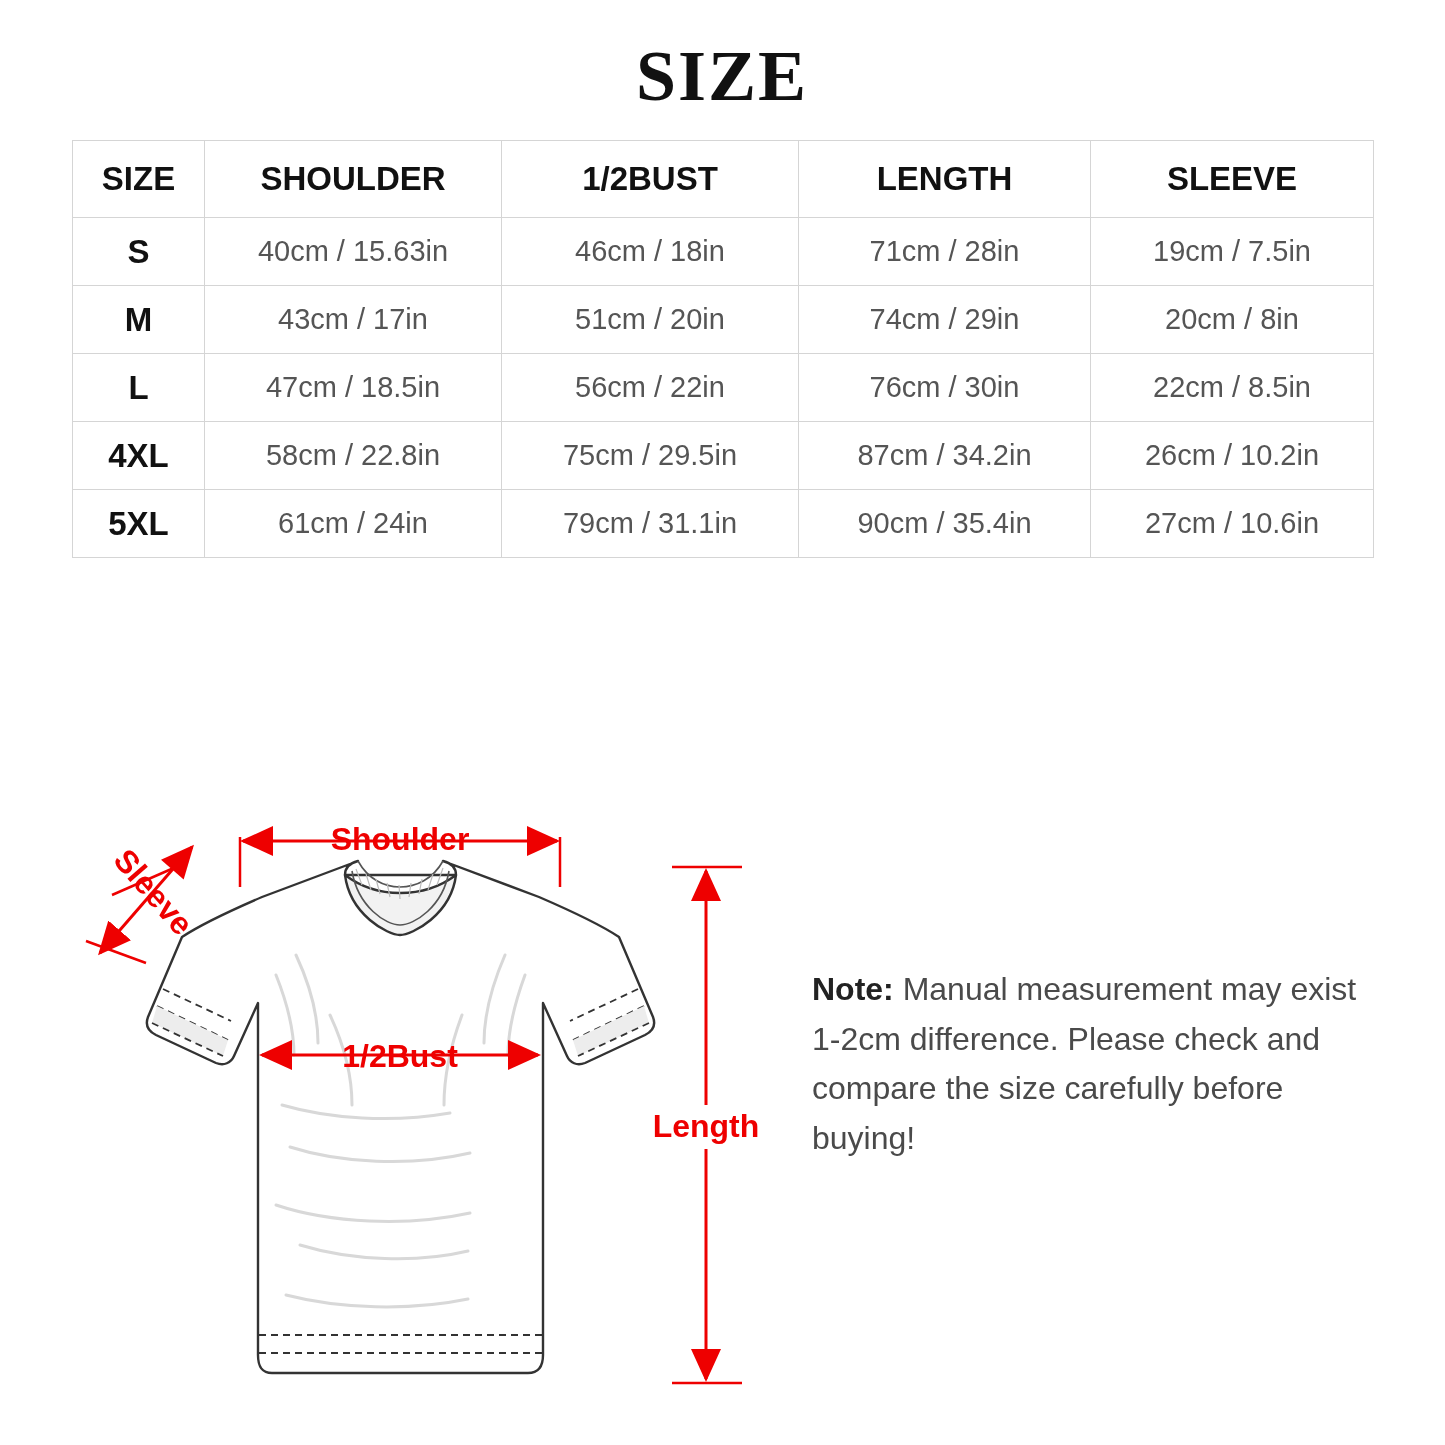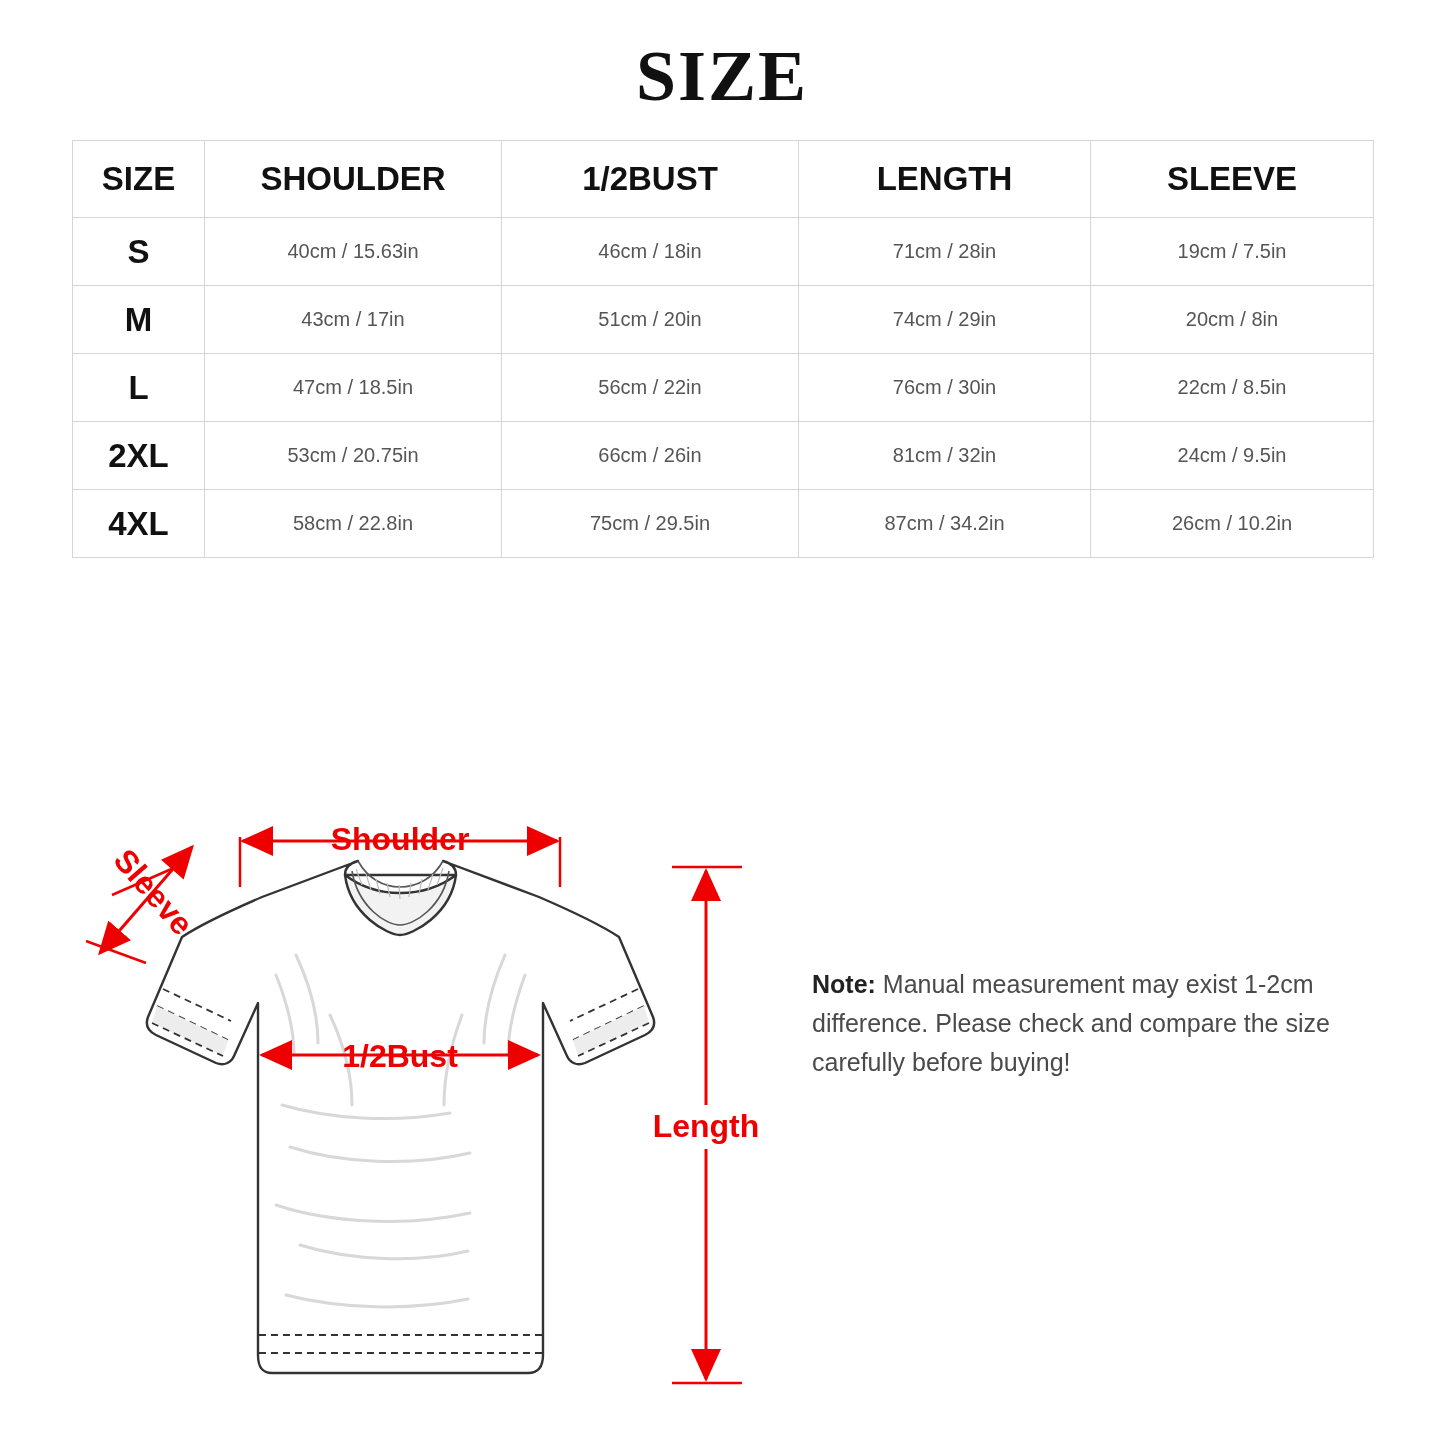--- a/index.html
+++ b/index.html
@@ -41,21 +41,21 @@
     border-collapse: collapse;
     width: 1301px;
     table-layout: fixed;
   }
   table.size-table th,
   table.size-table td {
     border: 1px solid #d5d5d5;
     text-align: center;
     vertical-align: middle;
     height: 65px;
-    font-size: 20px;
+    font-size: 29px;
     color: #555;
     font-weight: 400;
   }
   table.size-table thead th {
     font-size: 33px;
     font-weight: 700;
     color: #111;
     height: 74px;
   }
   table.size-table tbody td.size-cell {
@@ -80,21 +80,21 @@
   .diagram svg {
     display: block;
   }
 
   
   .note {
     position: absolute;
     left: 812px;
     top: 965px;
     width: 580px;
-    font-size: 25px;
+    font-size: 32px;
     line-height: 1.55;
     color: #4a4a4a;
   }
   .note b {
     color: #222;
     font-weight: 700;
   }
 </style>
 </head>
 <body>
@@ -137,32 +137,32 @@
           <td>20cm / 8in</td>
         </tr>
         <tr>
           <td class="size-cell">L</td>
           <td>47cm / 18.5in</td>
           <td>56cm / 22in</td>
           <td>76cm / 30in</td>
           <td>22cm / 8.5in</td>
         </tr>
         <tr>
-          <td class="size-cell">2XL</td>
-          <td>53cm / 20.75in</td>
-          <td>66cm / 26in</td>
-          <td>81cm / 32in</td>
-          <td>24cm / 9.5in</td>
-        </tr>
-        <tr>
           <td class="size-cell">4XL</td>
           <td>58cm / 22.8in</td>
           <td>75cm / 29.5in</td>
           <td>87cm / 34.2in</td>
           <td>26cm / 10.2in</td>
+        </tr>
+        <tr>
+          <td class="size-cell">5XL</td>
+          <td>61cm / 24in</td>
+          <td>79cm / 31.1in</td>
+          <td>90cm / 35.4in</td>
+          <td>27cm / 10.6in</td>
         </tr>
       </tbody>
     </table>
   </div>
 
   <div class="diagram">
     <svg width="1445" height="670" viewBox="0 0 1445 670" xmlns="http://www.w3.org/2000/svg">
       <defs>
         <marker id="arrR" markerWidth="12" markerHeight="12" refX="10" refY="5" orient="auto">
           <path d="M0,0 L11,5 L0,10 z" fill="#ee0000"></path>

